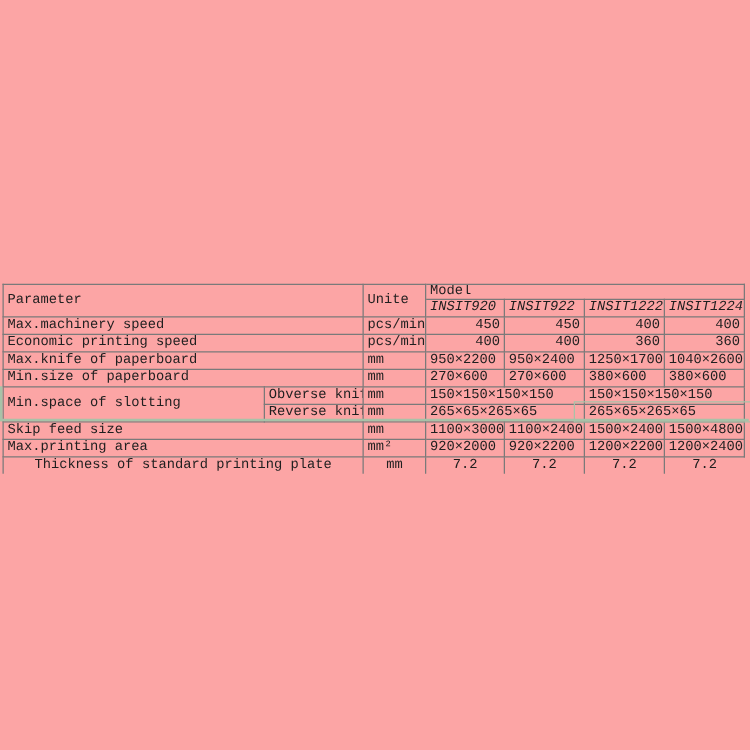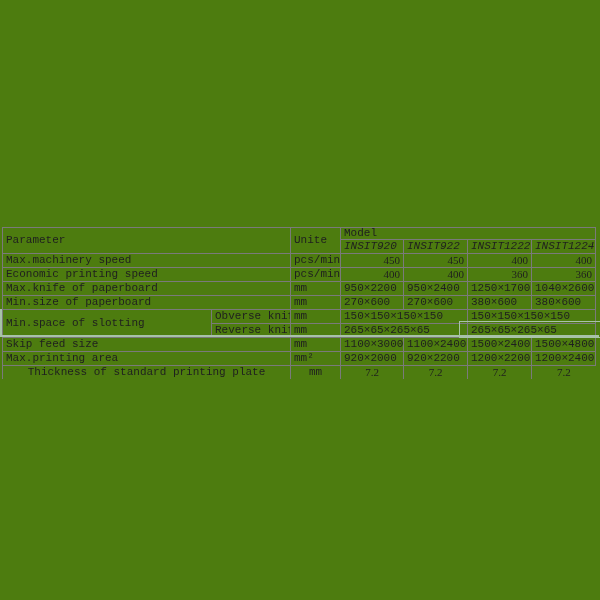--- a/index.html
+++ b/index.html
@@ -1,24 +1,24 @@
 <!DOCTYPE html>
 <html><head>
 <meta charset="utf-8">
 <style>
   html,body{margin:0;padding:0;background:#ffffff;}
-  .page{position:relative;width:600px;height:600px;background:#4d7c0f;overflow:hidden;
+  .page{position:relative;width:600px;height:600px;background:#fca5a5;overflow:hidden;
         font-family:"Liberation Mono","DejaVu Sans Mono",monospace;color:#1f1f1f;}
   table.spec{position:absolute;left:2px;top:227px;width:594px;border-collapse:collapse;table-layout:fixed;}
   table.spec td{border:1px solid #7a7a7a;font-size:11px;line-height:11px;padding:0 3px;
                 vertical-align:middle;white-space:nowrap;overflow:hidden;background:transparent;}
   tr.model-row td{height:11px;}
   tr.insit-row td{height:13px;font-style:italic;}
   tr.data-row td{height:13px;}
-  td.num{text-align:right;font-family:Liberation Serif, serif;}
+  td.num{text-align:right;}
   td.dim{text-align:left;margin-left:41px;}
   tr.last-row td{border-bottom:none;text-align:center;}
   tr.last-row td.last-cell{border-right:none;}
   
   .hl{position:absolute;pointer-events:none;}
   .hl-left{left:0;top:309px;width:2px;height:28px;background:#a8c2a8;}
   .hl-bottom{left:0;top:335px;width:599px;height:2px;background:#a8c2a8;}
   .hl-cell{left:459px;top:321px;width:140px;height:15px;border:1px solid #a8c2a8;background:transparent;}
 </style>
 </head>

